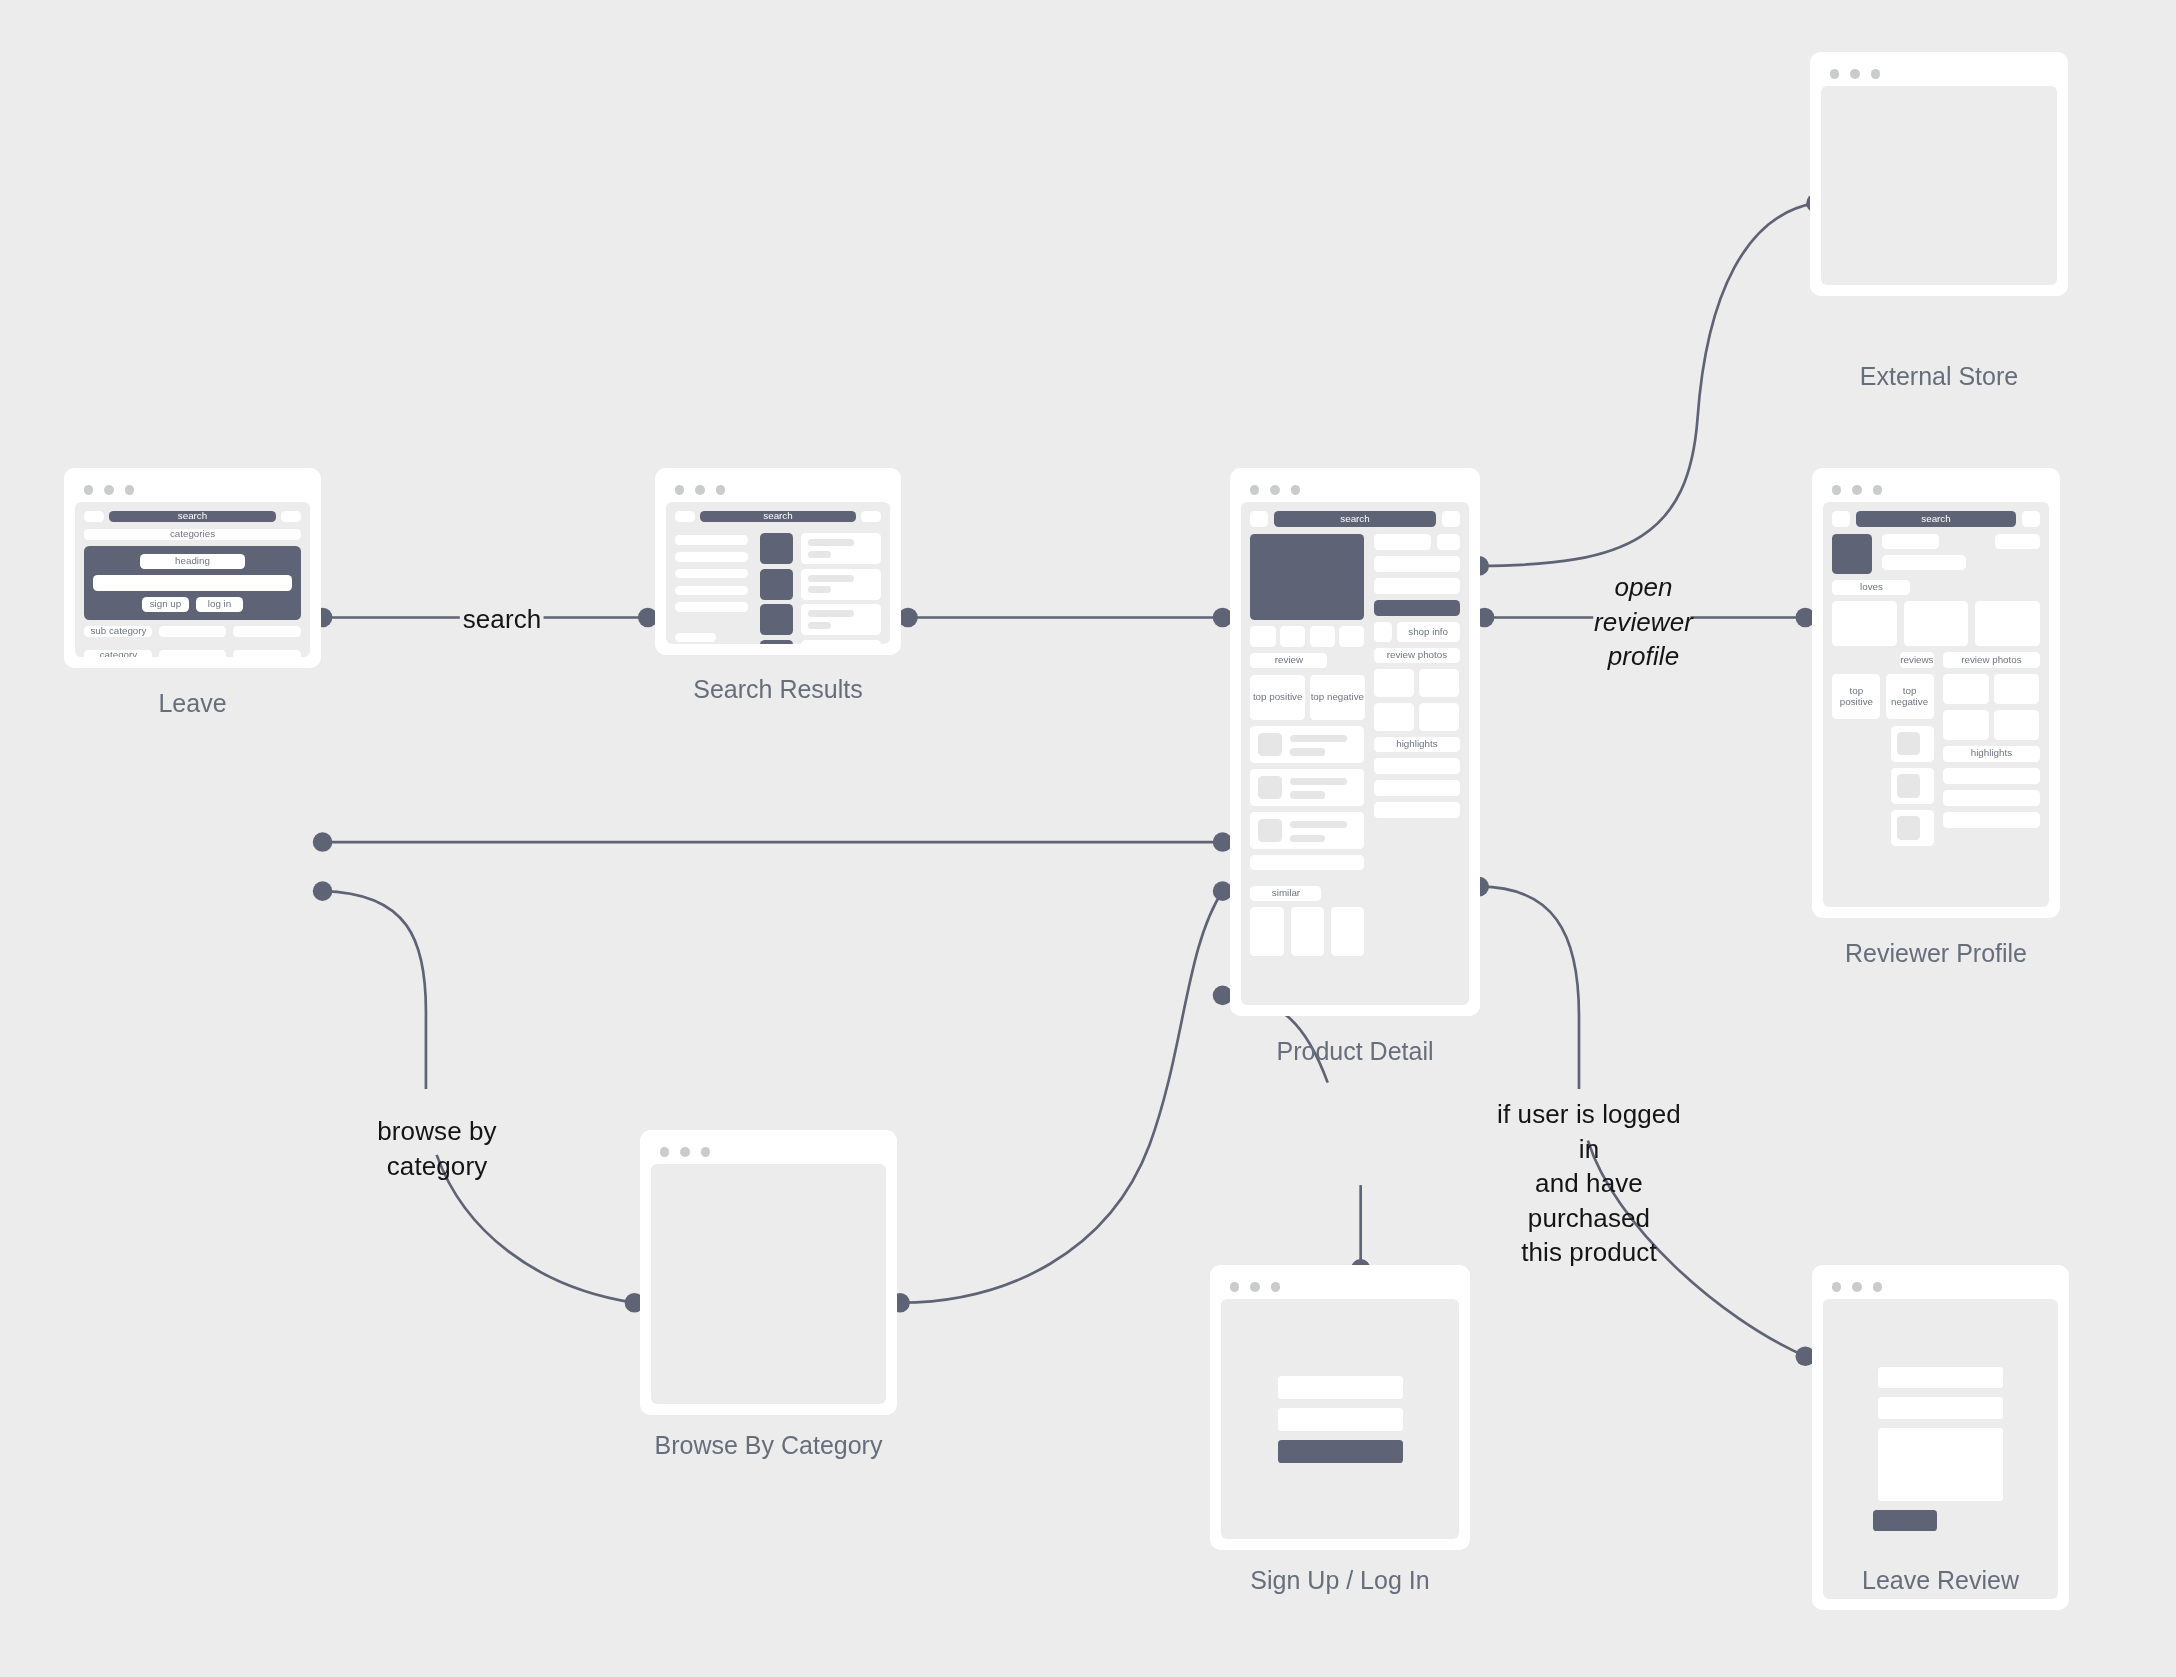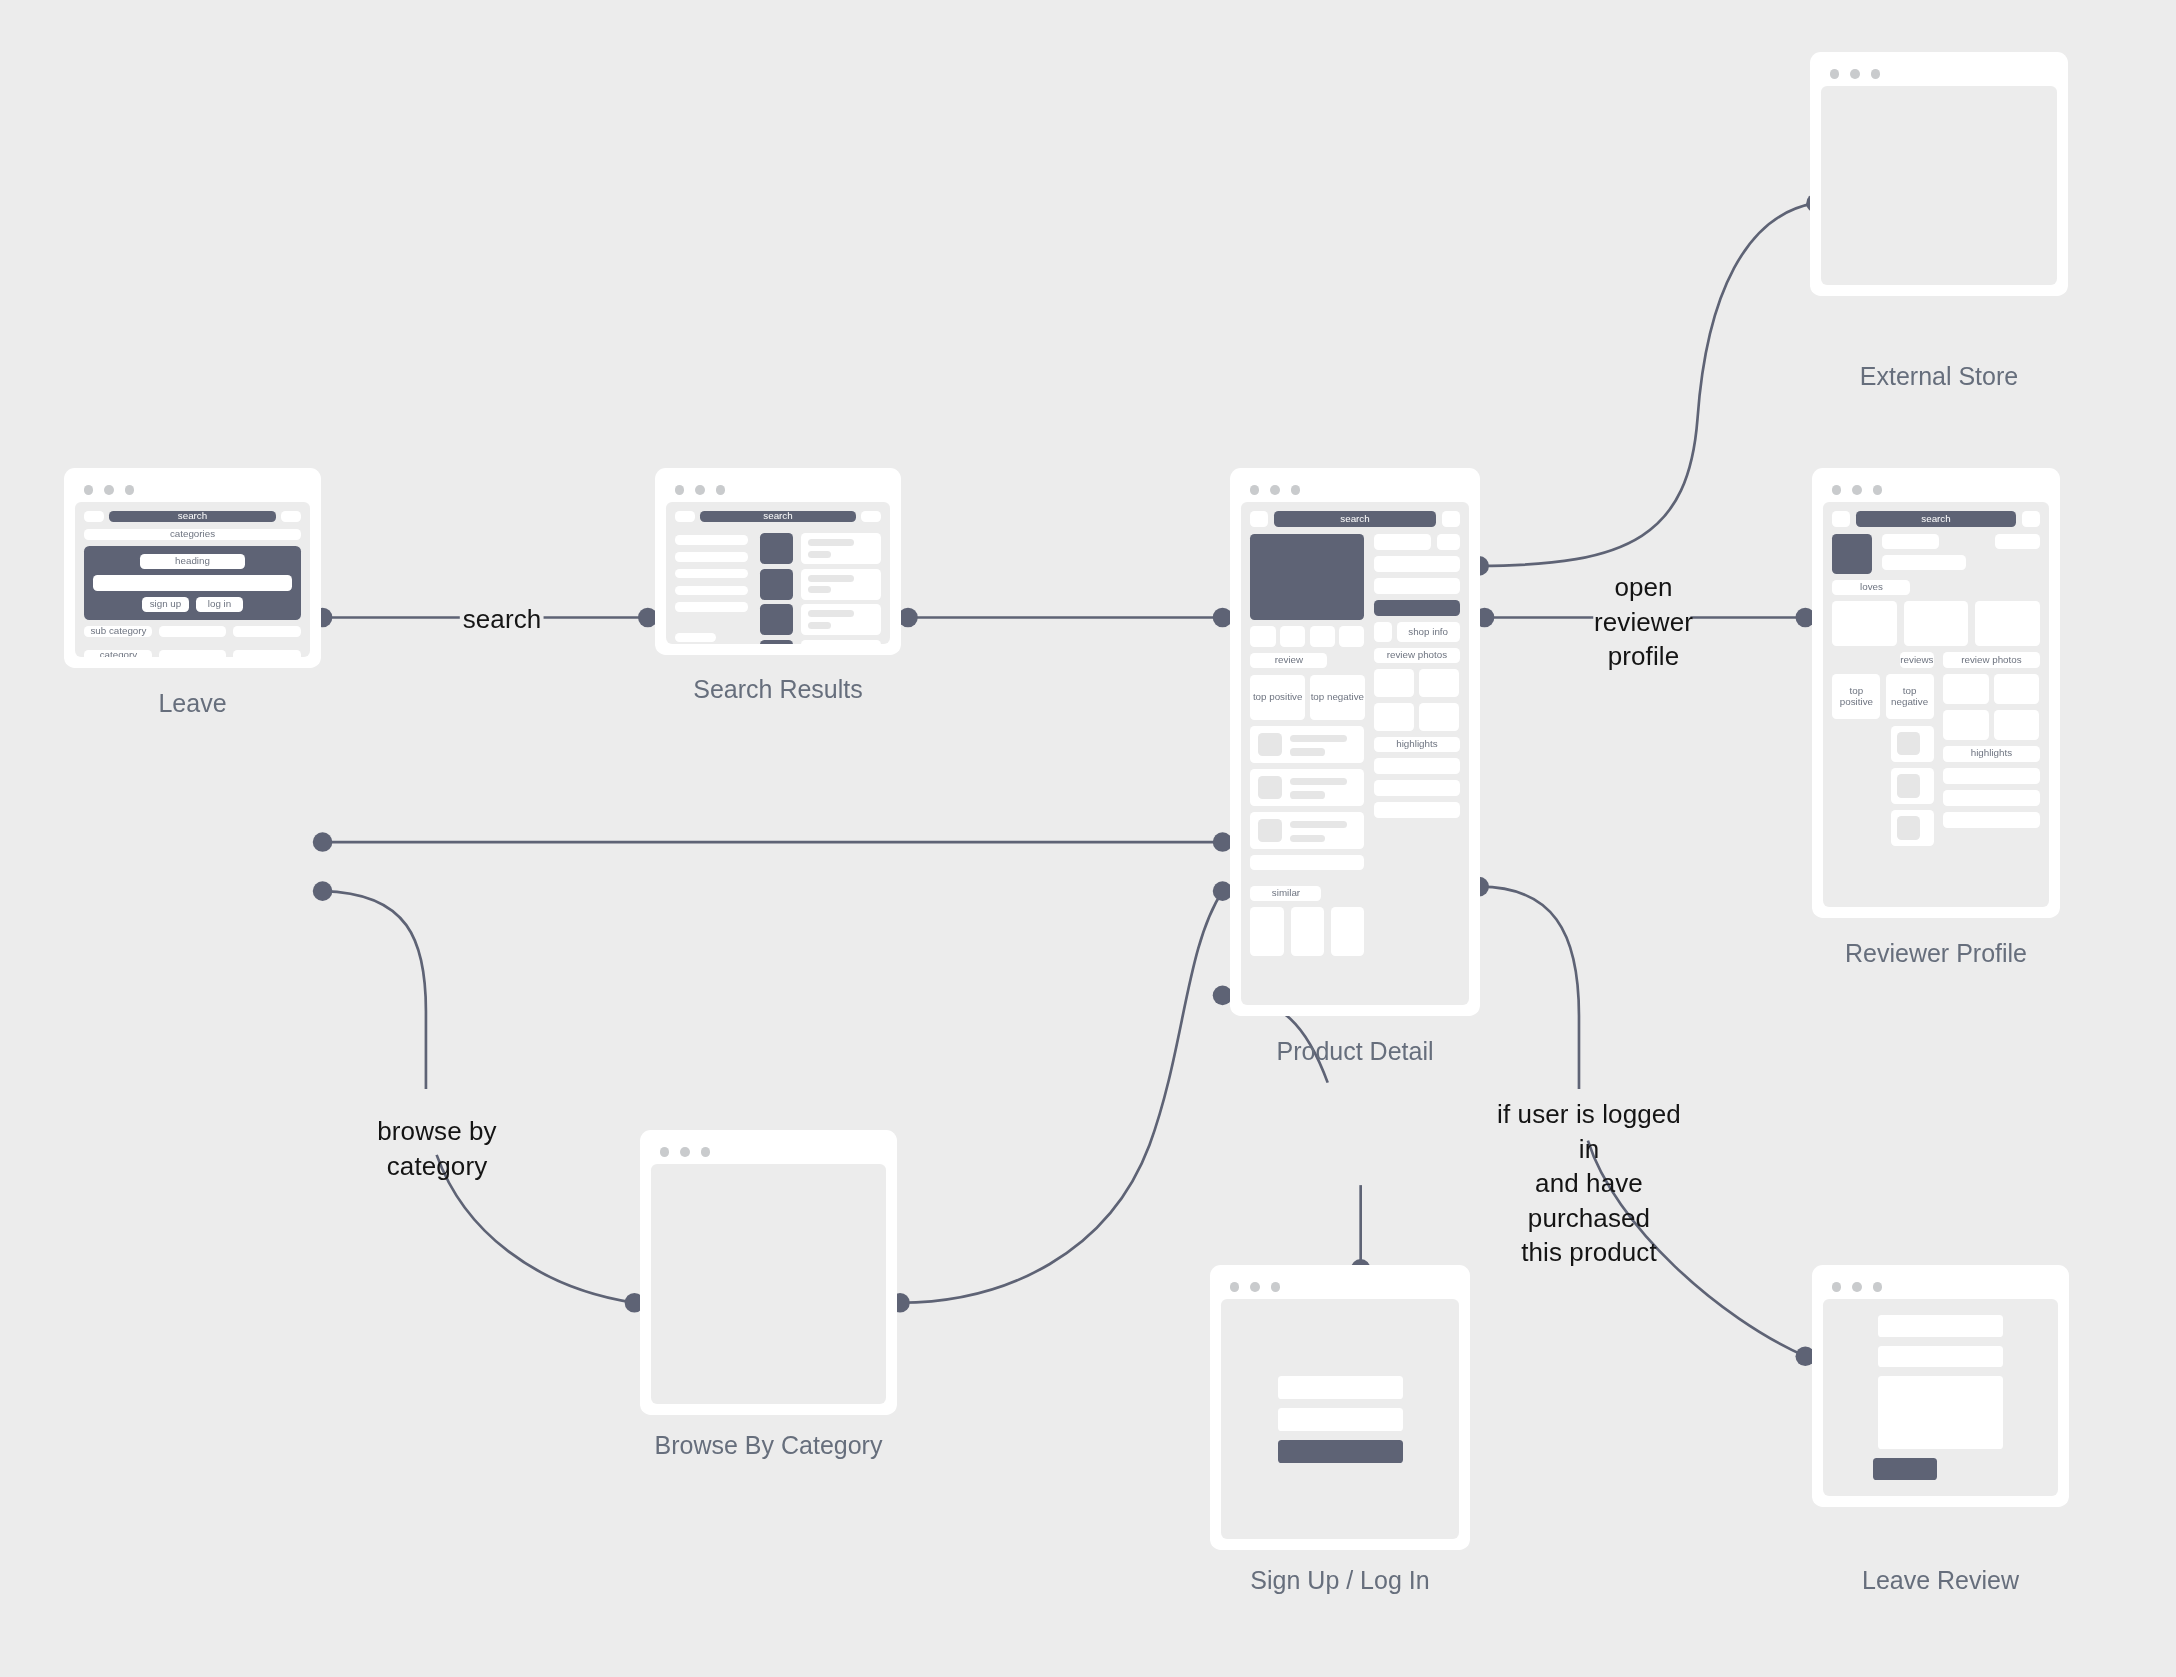--- a/index.html
+++ b/index.html
@@ -168,21 +168,21 @@
   .rp-review .ln > div:first-child { width: 85%; }
   .rp-review .ln > div:last-child { width: 52%; }
   .rp-grid2 { display: flex; flex-wrap: wrap; gap: 5.3px; }
   .rp-grid2 > div { width: calc(50% - 2.7px); height: 30px; }
   .rp-bar { height: 16px; }
 
   
   #s-external { left: 1810px; top: 52px; width: 258px; height: 244px; }
   #s-browse  { left: 640px;  top: 1130px; width: 257px; height: 285px; }
   #s-signup  { left: 1210px; top: 1265px; width: 260px; height: 285px; }
-  #s-leave   { left: 1812px; top: 1265px; width: 257px; height: 242px; }
+  #s-leave   { left: 1812px; top: 1265px; width: 257px; height: 345px; }
 
   .center-form { flex: 1; display: flex; flex-direction: column; align-items: center; justify-content: center; gap: 9px; }
   .center-form .fld { width: 125px; height: 23px; background: #fff; border-radius: 3.6px; }
   .center-form .btn { width: 125px; height: 23px; background: #5e6375; border-radius: 3.6px; }
   .lr-form { flex: 1; display: flex; flex-direction: column; align-items: center; justify-content: center; gap: 9px; }
   .lr-form .fld { width: 125px; height: 21.4px; background: #fff; border-radius: 3.6px; }
   .lr-form .area { width: 125px; height: 73px; background: #fff; border-radius: 3.6px; }
   .lr-form .btn { width: 64px; height: 21.4px; background: #5e6375; border-radius: 3.6px; align-self: flex-start; margin-left: 41px; }
 </style>
 </head>
@@ -228,21 +228,21 @@
     <circle cx="1372" cy="1117" r="11"></circle>
     <circle cx="1527" cy="1424" r="11"></circle>
 
     <path d="M1660 995 C 1742 995, 1772 1045, 1772 1140 V 1222"></path>
     <path d="M1782 1280 C 1812 1375, 1930 1480, 2026 1522"></path>
     <circle cx="1660" cy="995" r="11"></circle>
     <circle cx="2026" cy="1522" r="11"></circle>
   </svg>
 
   <div class="flow-label" style="left:419px; top:602px; width:166px;">search</div>
-  <div class="flow-label" style="left:1568px; top:570px; width:151px;">open
+  <div class="flow-label" style="left:1568px; top:570px; width:151px;font-style:italic;">open
 reviewer
 profile</div>
   <div class="flow-label" style="left:348px; top:1114px; width:178px;">browse by
 category</div>
   <div class="flow-label" style="left:1484px; top:1097px; width:210px;">if user is logged in
 and have purchased
 this product</div>
 
   <div class="screen" id="s-home">
     <div class="frame">

